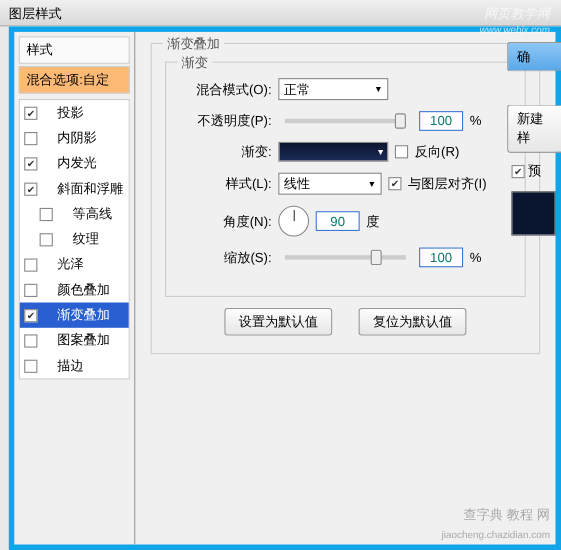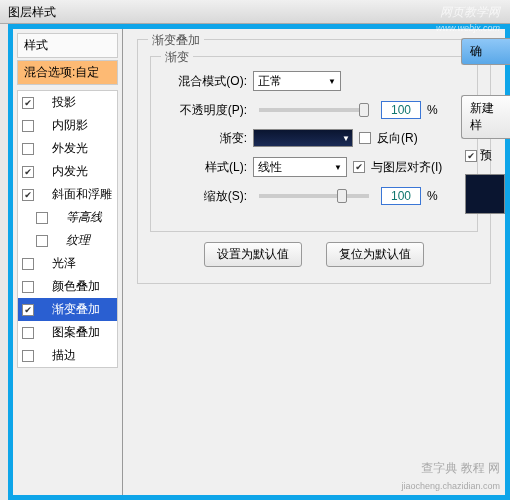--- a/index.html
+++ b/index.html
@@ -4,21 +4,21 @@
 <style>
 * { box-sizing: border-box; margin: 0; padding: 0; font-family: "Microsoft YaHei", SimSun, sans-serif; font-size: 12px; }
 body { background: #e8e8e8; width: 510px; height: 500px; overflow: hidden; position: relative; }
 .titlebar { background: linear-gradient(#f0f0f0, #d8d8d8); height: 24px; line-height: 24px; padding-left: 8px; border-bottom: 1px solid #aaa; }
 .dialog { position: absolute; top: 24px; left: 8px; right: 0; bottom: 0; background: #f0f0f0; border: 5px solid #0ea5e9; display: flex; }
 .sidebar { width: 110px; border-right: 1px solid #999; padding: 4px; }
 .sidebar-header { border: 1px solid #ccc; padding: 3px 6px; margin-bottom: 2px; background: #fafafa; }
 .sidebar-mix { border: 1px solid #ccc; padding: 3px 6px; margin-bottom: 5px; background: #fdba74; }
 .style-list { border: 1px solid #ccc; background: #fff; }
 .style-item { padding: 3px 4px; display: flex; align-items: center; gap: 18px; }
-.style-item.indent { padding-left: 18px; font-style: italic; }
+.style-item.indent { padding-left: 18px; }
 .style-item.selected { background: #2a5fd1; color: #fff; }
 .cb { width: 12px; height: 12px; border: 1px solid #888; background: #fff; display: inline-flex; align-items: center; justify-content: center; font-size: 9px; color: #333; flex-shrink: 0; }
 .cb.checked::after { content: "✔"; }
 .main { flex: 1; padding: 10px 14px; position: relative; }
 .fieldset { border: 1px solid #ccc; padding: 10px 12px 16px; position: relative; }
 .legend { position: absolute; top: -8px; left: 10px; background: #f0f0f0; padding: 0 4px; color: #555; }
 .fs-inner { border: 1px solid #ccc; padding: 14px 10px 16px; position: relative; margin-top: 6px; }
 .row { display: flex; align-items: center; margin-bottom: 10px; gap: 6px; }
 .lbl { width: 86px; text-align: right; }
 .select { border: 1px solid #888; background: #fff; height: 20px; width: 100px; display: flex; align-items: center; padding: 0 4px; justify-content: space-between; }
@@ -54,24 +54,20 @@
     <div class="style-list" id="style-list">
         <div class="style-item">
           <span class="cb checked"></span>
           <span>投影</span>
         </div>
         <div class="style-item">
           <span class="cb"></span>
           <span>内阴影</span>
         </div>
         <div class="style-item">
-          <span class="cb"></span>
-          <span>外发光</span>
-        </div>
-        <div class="style-item">
           <span class="cb checked"></span>
           <span>内发光</span>
         </div>
         <div class="style-item">
           <span class="cb checked"></span>
           <span>斜面和浮雕</span>
         </div>
         <div class="style-item indent">
           <span class="cb"></span>
           <span>等高线</span>
@@ -104,21 +100,21 @@
   </div>
 
   <div class="main">
     <div class="fieldset">
       <span class="legend">渐变叠加</span>
       <div class="fs-inner">
         <span class="legend">渐变</span>
 
         <div class="row">
           <span class="lbl">混合模式(O):</span>
-          <div class="select" style="width:88px">
+          <div class="select" style="width:100px">
             <span>正常</span>
             <span class="arrow">▼</span>
           </div>
         </div>
 
         <div class="row">
           <span class="lbl">不透明度(P):</span>
           <div class="slider">
               <div class="thumb" style="left:100px"></div>
             </div>
@@ -138,20 +134,26 @@
         <div class="row">
           <span class="lbl">样式(L):</span>
           <div class="select" style="width:94px">
             <span>线性</span>
             <span class="arrow">▼</span>
           </div>
           <span class="cb checked"></span>
           <span>与图层对齐(I)</span>
         </div>
 
+        <div class="row">
+          <span class="lbl">角度(N):</span>
+          <div class="dial"></div>
+          <div class="numbox">90</div>
+          <span>度</span>
+        </div>
 
         <div class="row">
           <span class="lbl">缩放(S):</span>
           <div class="slider">
               <div class="thumb" style="left:78px"></div>
             </div>
           <div class="numbox">100</div>
           <span>%</span>
         </div>
       </div>

